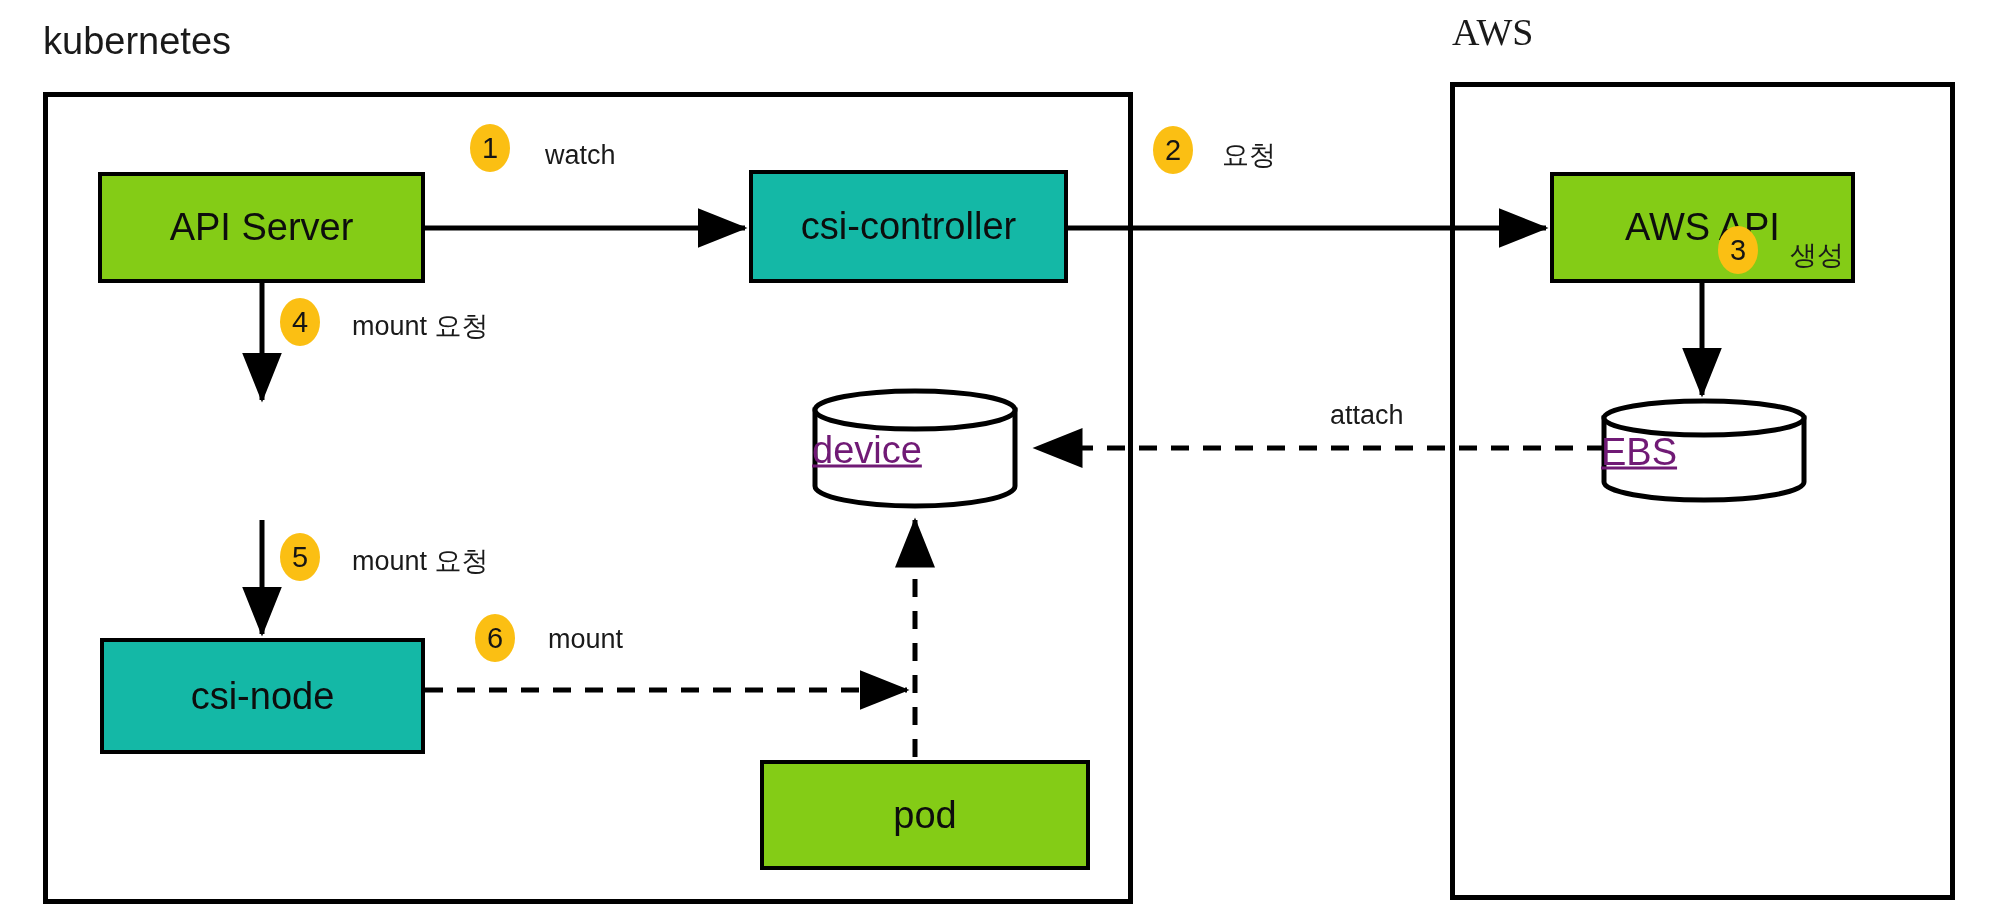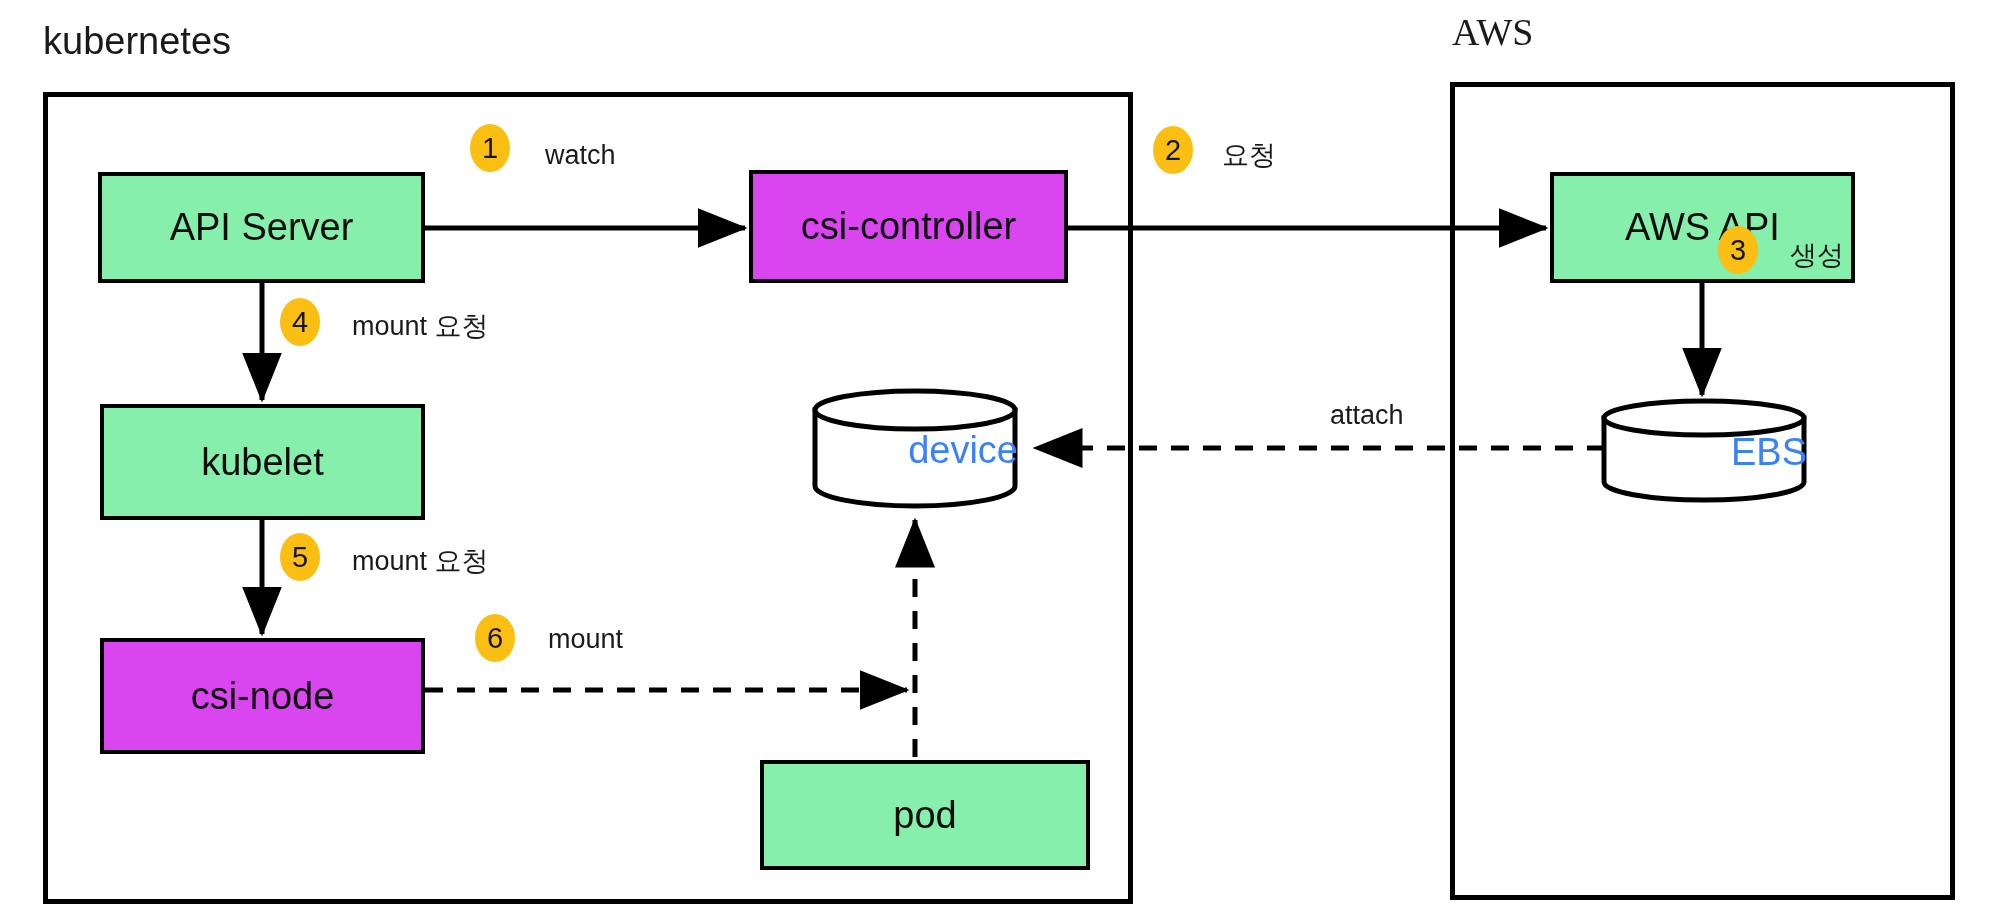--- a/index.html
+++ b/index.html
@@ -26,54 +26,55 @@
   .group-label {
     position: absolute;
     font-size: 38px;
     color: #1a1a1a;
     white-space: nowrap;
     letter-spacing: 0px;
   }
   .node-box {
     position: absolute;
     border: 4px solid #000000;
-    background: #86efac;
+    background: #84cc16;
     box-sizing: border-box;
     display: flex;
     align-items: center;
     justify-content: center;
     font-size: 38px;
     color: #0d0d0d;
     white-space: nowrap;
   }
   .node-box.green {
-    background: #d946ef;
+    background: #14b8a6;
   }
   .cylinder {
     position: absolute;
     box-sizing: border-box;
   }
   .cylinder svg {
     position: absolute;
     left: 0;
     top: 0;
     width: 100%;
     height: 100%;
     overflow: visible;
   }
   .cylinder .cyl-label {
     position: absolute;
     left: 0;
     right: 0;
     top: 52%;
     transform: translateY(-50%);
-    text-align: right;
+    text-align: left;
     font-size: 38px;
-    color: #3b82f6;
-    white-space: nowrap;
+    color: #701a75;
+    white-space: nowrap;
+    text-decoration: underline;
   }
   .badge {
     position: absolute;
     width: 40px;
     height: 48px;
     border-radius: 50%;
     background: #FBBF13;
     display: flex;
     align-items: center;
     justify-content: center;
@@ -145,23 +146,20 @@
   </svg>
 
   <div class="node-box" style="left:98px; top:172px; width:327px; height:111px; z-index:4;">
     <span>API Server</span>
   </div>
 
   <div class="node-box green" style="left:749px; top:170px; width:319px; height:113px; z-index:4;">
     <span>csi-controller</span>
   </div>
 
-  <div class="node-box" style="left:100px; top:404px; width:325px; height:116px; z-index:4;">
-    <span>kubelet</span>
-  </div>
 
   <div class="node-box green" style="left:100px; top:638px; width:325px; height:116px; z-index:4;">
     <span>csi-node</span>
   </div>
 
   <div class="cylinder" style="left:812px; top:388px; width:206px; height:120px; z-index:4;">
     <svg viewBox="0 0 206 120" preserveAspectRatio="none" xmlns="http://www.w3.org/2000/svg">
       <path d="M3,22 L3,98 A100,20 0 0 0 203,98 L203,22 Z" fill="#ffffff" stroke="#000" stroke-width="5" vector-effect="non-scaling-stroke"></path>
       <ellipse cx="103" cy="22" rx="100" ry="19" fill="#ffffff" stroke="#000" stroke-width="5" vector-effect="non-scaling-stroke"></ellipse>
     </svg>

